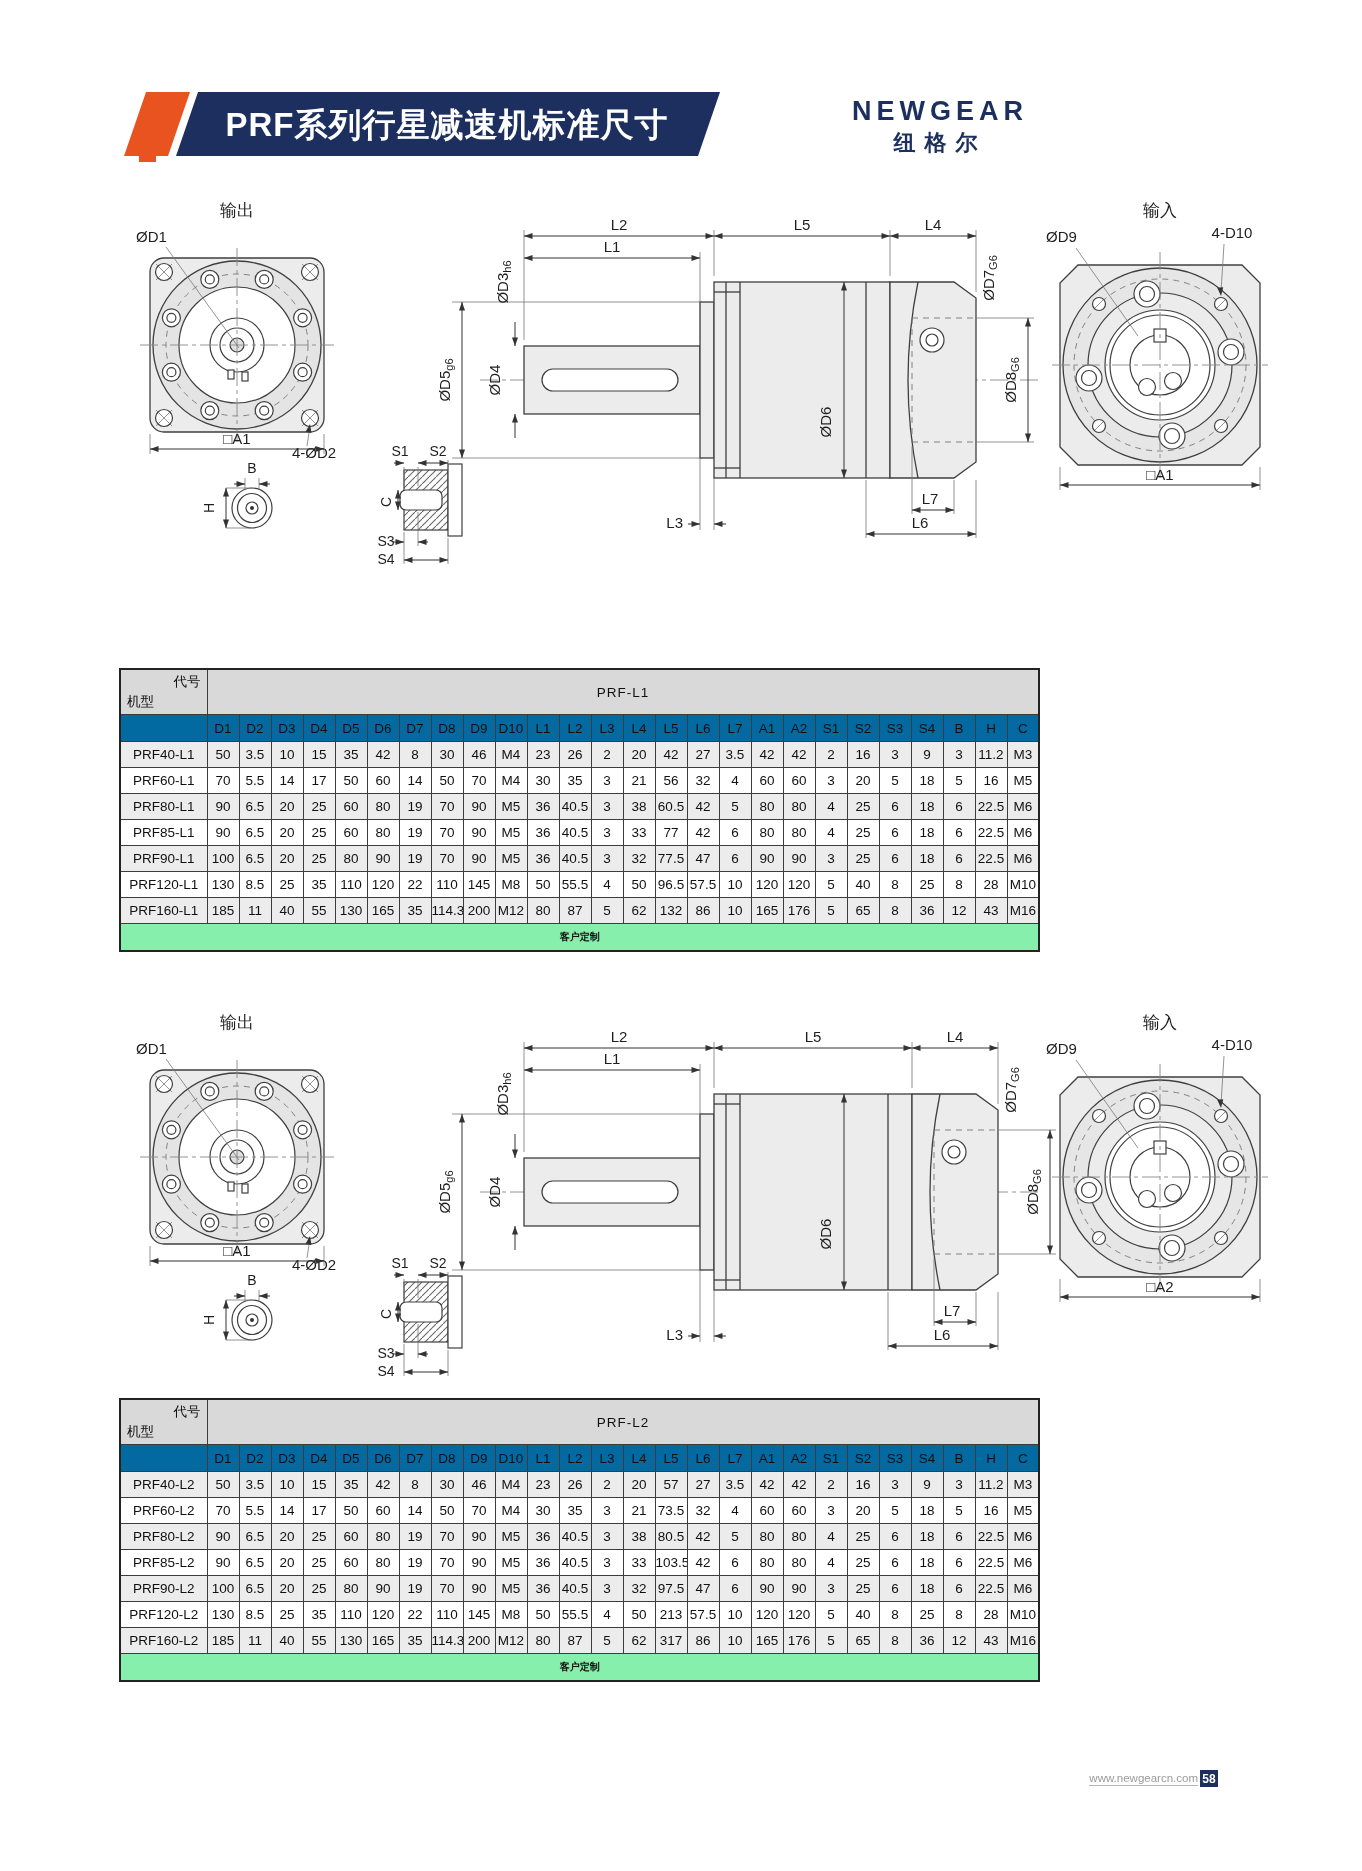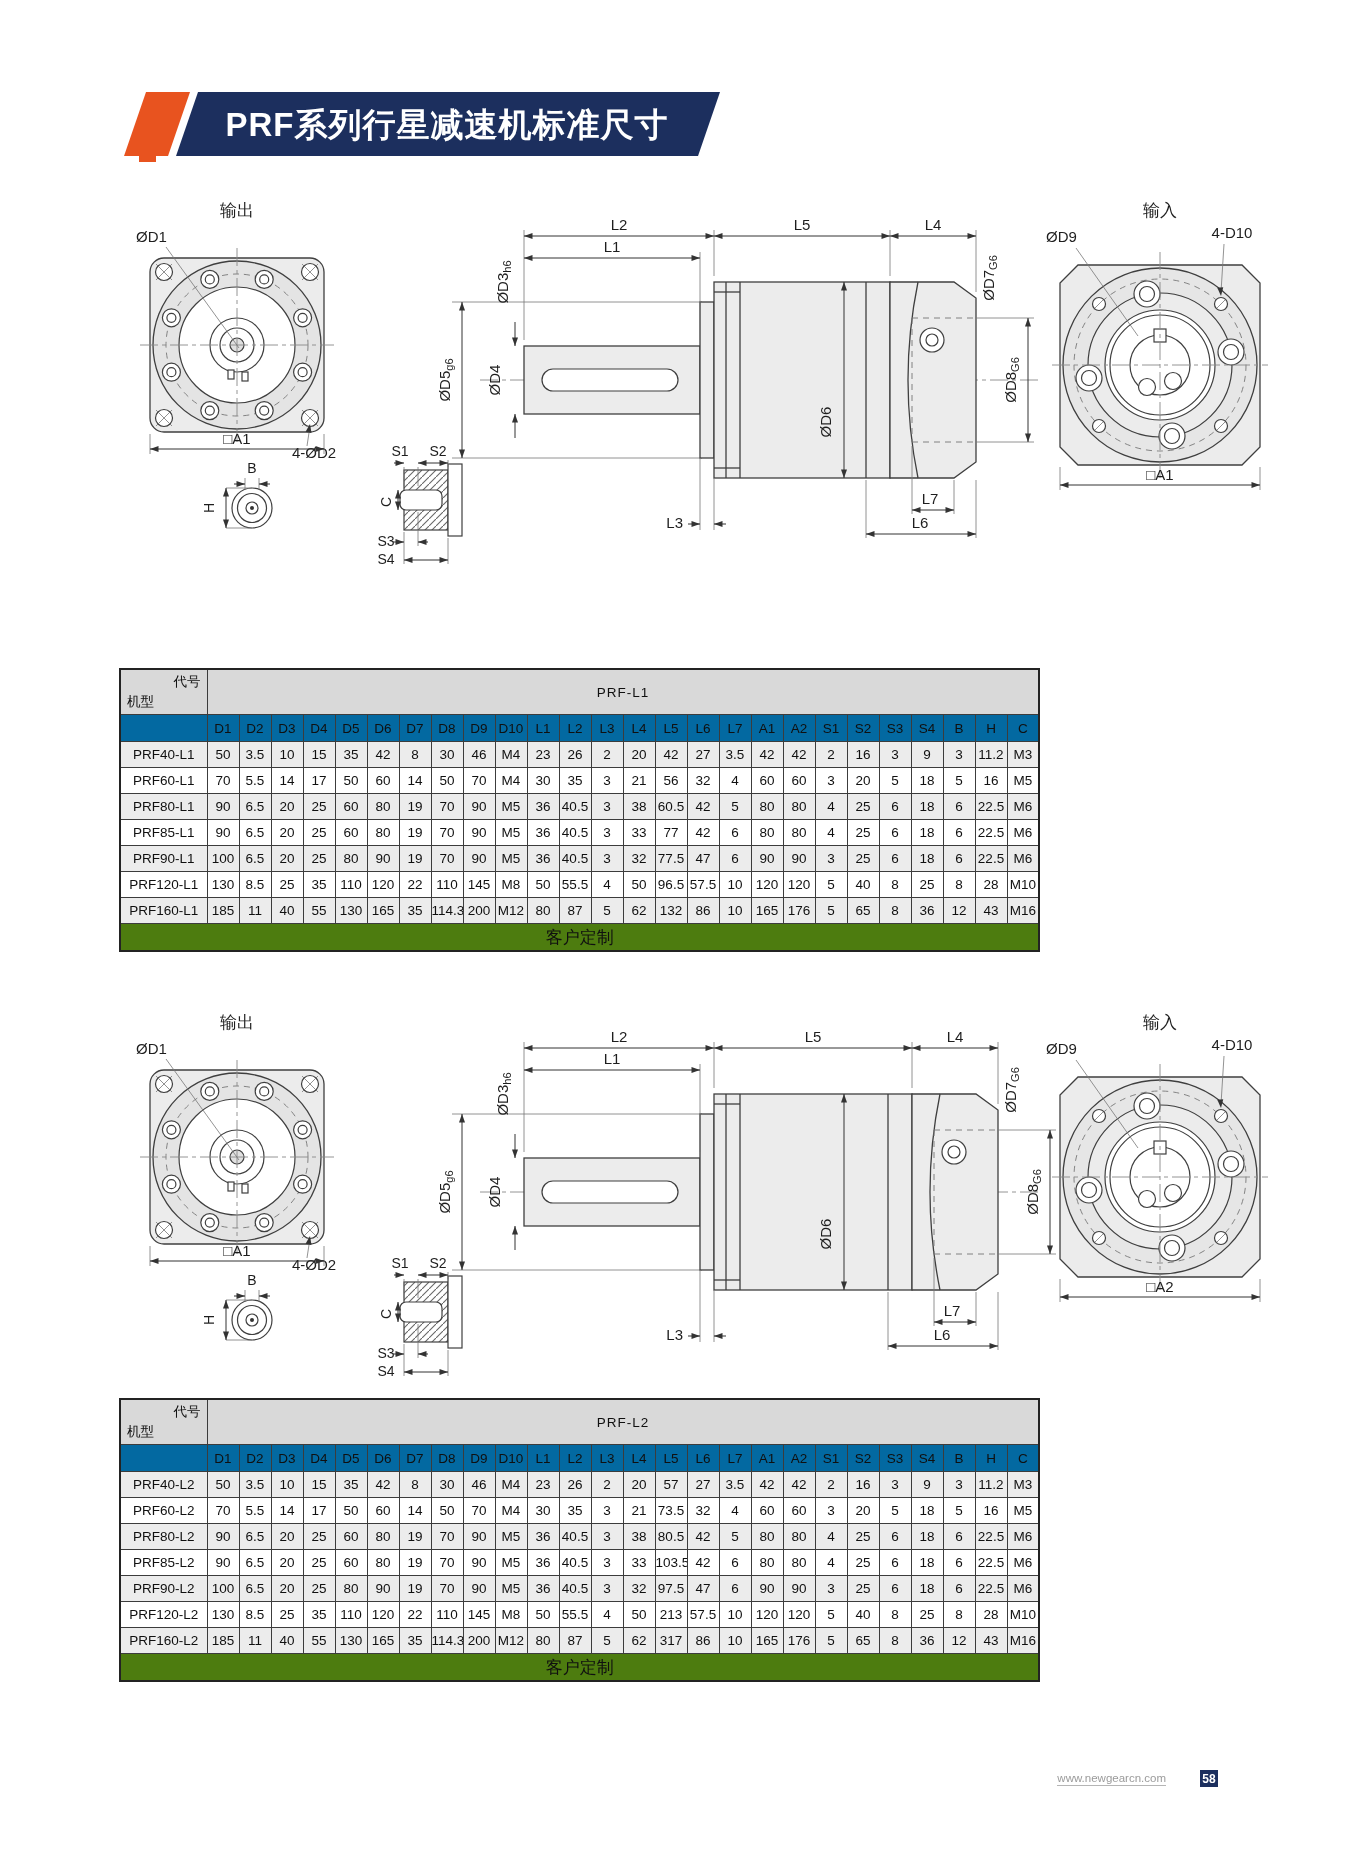--- a/index.html
+++ b/index.html
@@ -25,39 +25,43 @@
   td.corner{position:relative;background:
      linear-gradient(to bottom right, rgba(0,0,0,0) 49.5%, #3c3c3c 49.5%, #3c3c3c 50.5%, rgba(0,0,0,0) 50.5%), #d9d9d9;}
   .ct{position:absolute;top:3px;right:6px;font-size:13.5px;}
   .cb{position:absolute;bottom:3px;left:6px;font-size:13.5px;margin-top:32px;}
   tr.colhead td{height:26px;background:#0369a1;}
   td.model{text-align:left;padding-left:4px;font-size:13px;}
   tr.r-odd td{background:#ececec;}
   tr.r-even td{background:#fff;}
   td.sz4{font-size:11.5px;}
   td.sz5{font-size:10px;}
-  tr.note-row td{height:26px;font-size:17px;background:#4d7c0f;}
+  tr.note-row td{height:26px;font-size:10px;background:#86efac;font-weight:bold;}
   
-  .foot{position:absolute;right:144px;top:1770px;display:flex;align-items:center;gap:32px;}
+  .foot{position:absolute;right:144px;top:1770px;display:flex;align-items:center;}
   .url{font-size:11.5px;color:#9b9b9b;border-bottom:1px solid #b5b5b5;padding-bottom:1px;}
   .pageno{background:var(--navy,#1c2f5e);color:#fff;font-size:12px;font-weight:bold;
       width:18px;height:17px;display:flex;align-items:center;justify-content:center;margin-left:2px;}
 </style>
 </head>
 <body>
 
 <div class="page">
 
   <svg class="banner" width="1362" height="86">
     <polygon points="146,6 190,6 168,70 124,70" fill="var(--accent,#e8531f)"></polygon>
     <rect x="139" y="60" width="17" height="16" fill="var(--accent,#e8531f)"></rect>
     <polygon points="198,6 720,6 698,70 176,70" fill="var(--navy,#1c2f5e)"></polygon>
     <text x="447" y="50" text-anchor="middle" font-size="33" font-weight="bold" fill="#ffffff" letter-spacing="1">PRF系列行星减速机标准尺寸</text>
   </svg>
 
+  <div class="logo">
+    <div class="logo-en">NEWGEAR</div>
+    <div class="logo-cn">纽格尔</div>
+  </div>
 
   <svg id="drawing1" class="drawing" style="top:190px" width="1170" height="385" viewBox="0 0 1170 385">
       <defs>
         <pattern id="hatch-g1" width="7" height="7" patternUnits="userSpaceOnUse">
           <path d="M0,7 L7,0" stroke="#666" stroke-width="1.1"></path>
         </pattern>
       </defs>
       <g font-size="15" text-anchor="middle">
         <text x="137" y="26" font-size="17">输出</text>
         <rect x="50" y="68" width="174" height="174" rx="14" stroke="#3f3f3f" stroke-width="1.3" fill="#ececec"></rect>

